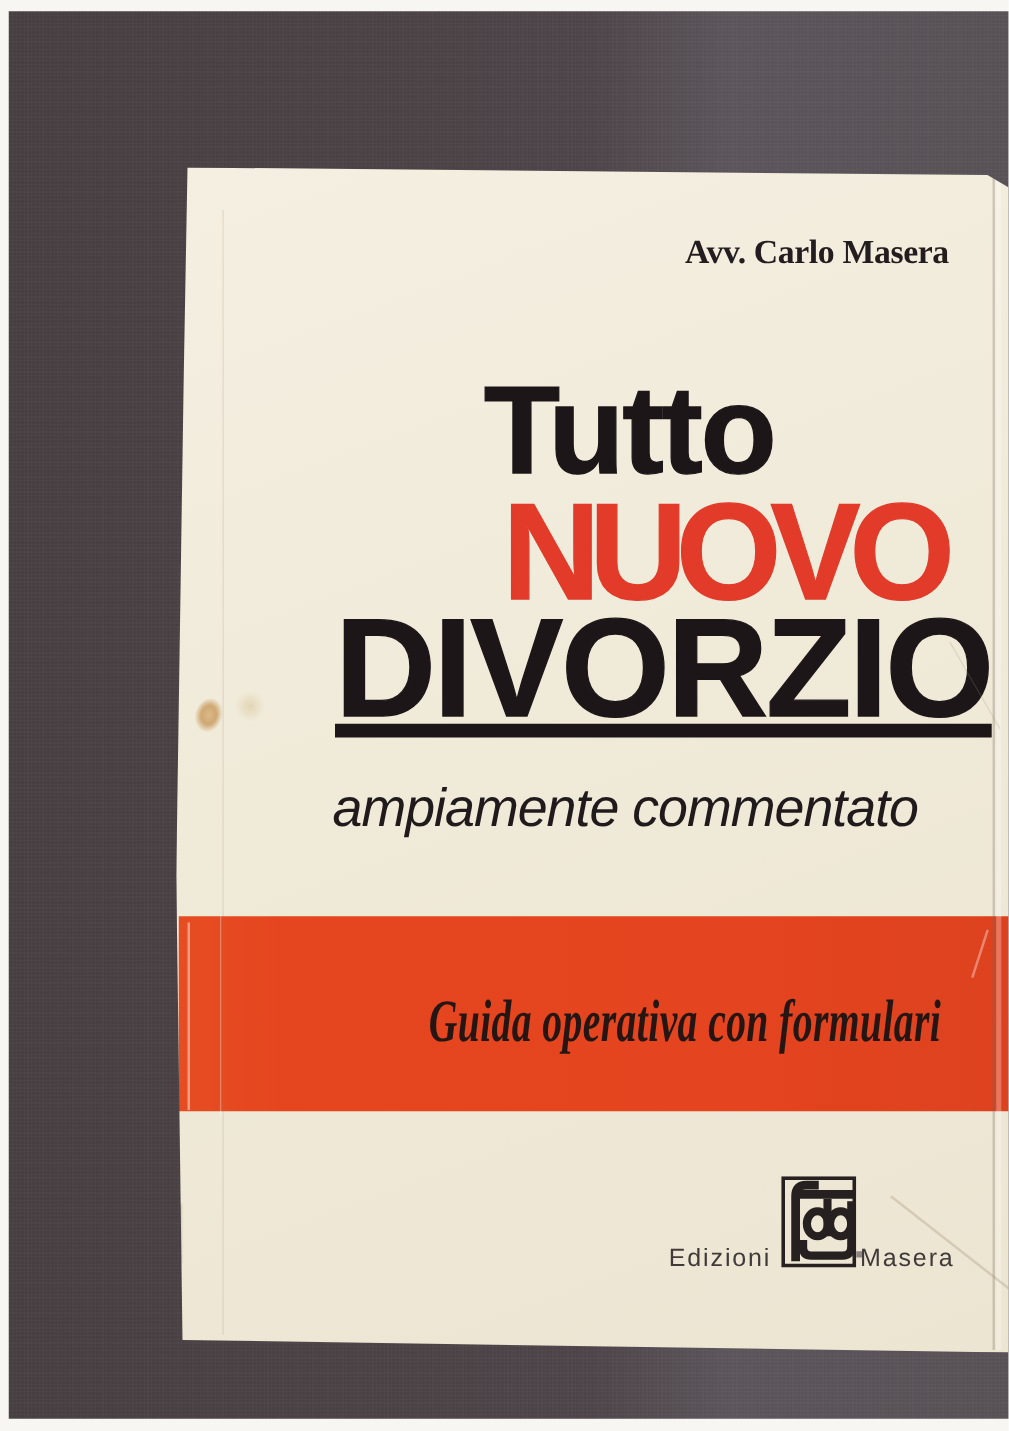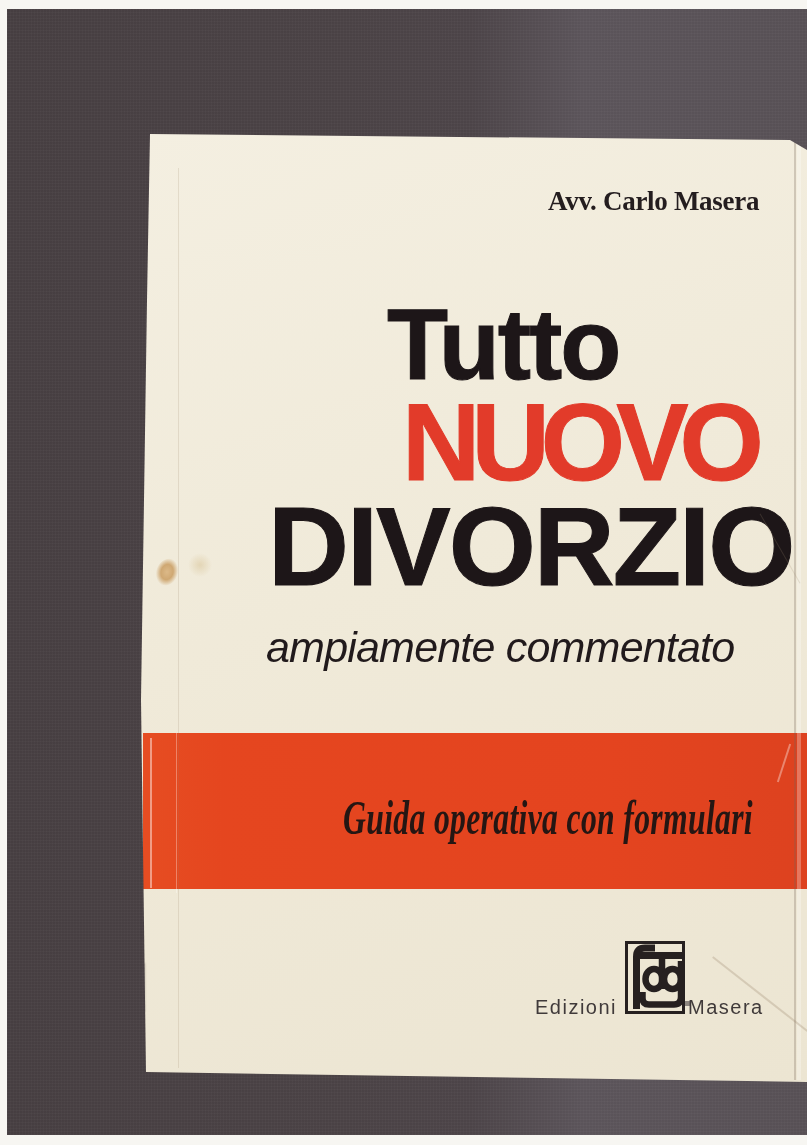--- a/index.html
+++ b/index.html
@@ -27,21 +27,21 @@
   .ink{color:#1d1618;}
   .heavy{font-weight:700; -webkit-text-stroke:1px currentColor;}
   .author{
     left:408px; top:60px;
     font-family:"Liberation Serif", serif; font-weight:700;
     font-size:27px; letter-spacing:-0.3px; color:#241d1f;
   }
   .t1{left:247px; top:166px; font-size:100px; letter-spacing:-2px;}
   .tsul{left:175px; top:299px; font-size:54px; letter-spacing:-1px;}
   .tnuovo{left:262px; top:259px; font-size:110px; letter-spacing:-9px; color:#e23b2a; transform:scaleX(0.985); transform-origin:left top;}
-  .tdiv{left:128px; top:363px; font-size:112px; letter-spacing:-2px;}
+  .tdiv{left:128px; top:351px; font-size:112px; letter-spacing:-2px;text-decoration:underline;}
   .subtitle{
     left:126px; top:498px; font-size:43px; font-weight:400; font-style:italic;
     letter-spacing:-0.8px; color:#211a1c;
   }
   .band{
     position:absolute; left:3px; top:605px; right:0; height:156px;
     background:linear-gradient(90deg,#e64d22 0%, #e5461f 12%, #e4441f 70%, #dd421f 100%);
   }
   .band-text{
     position:absolute; left:200px; top:61px;

